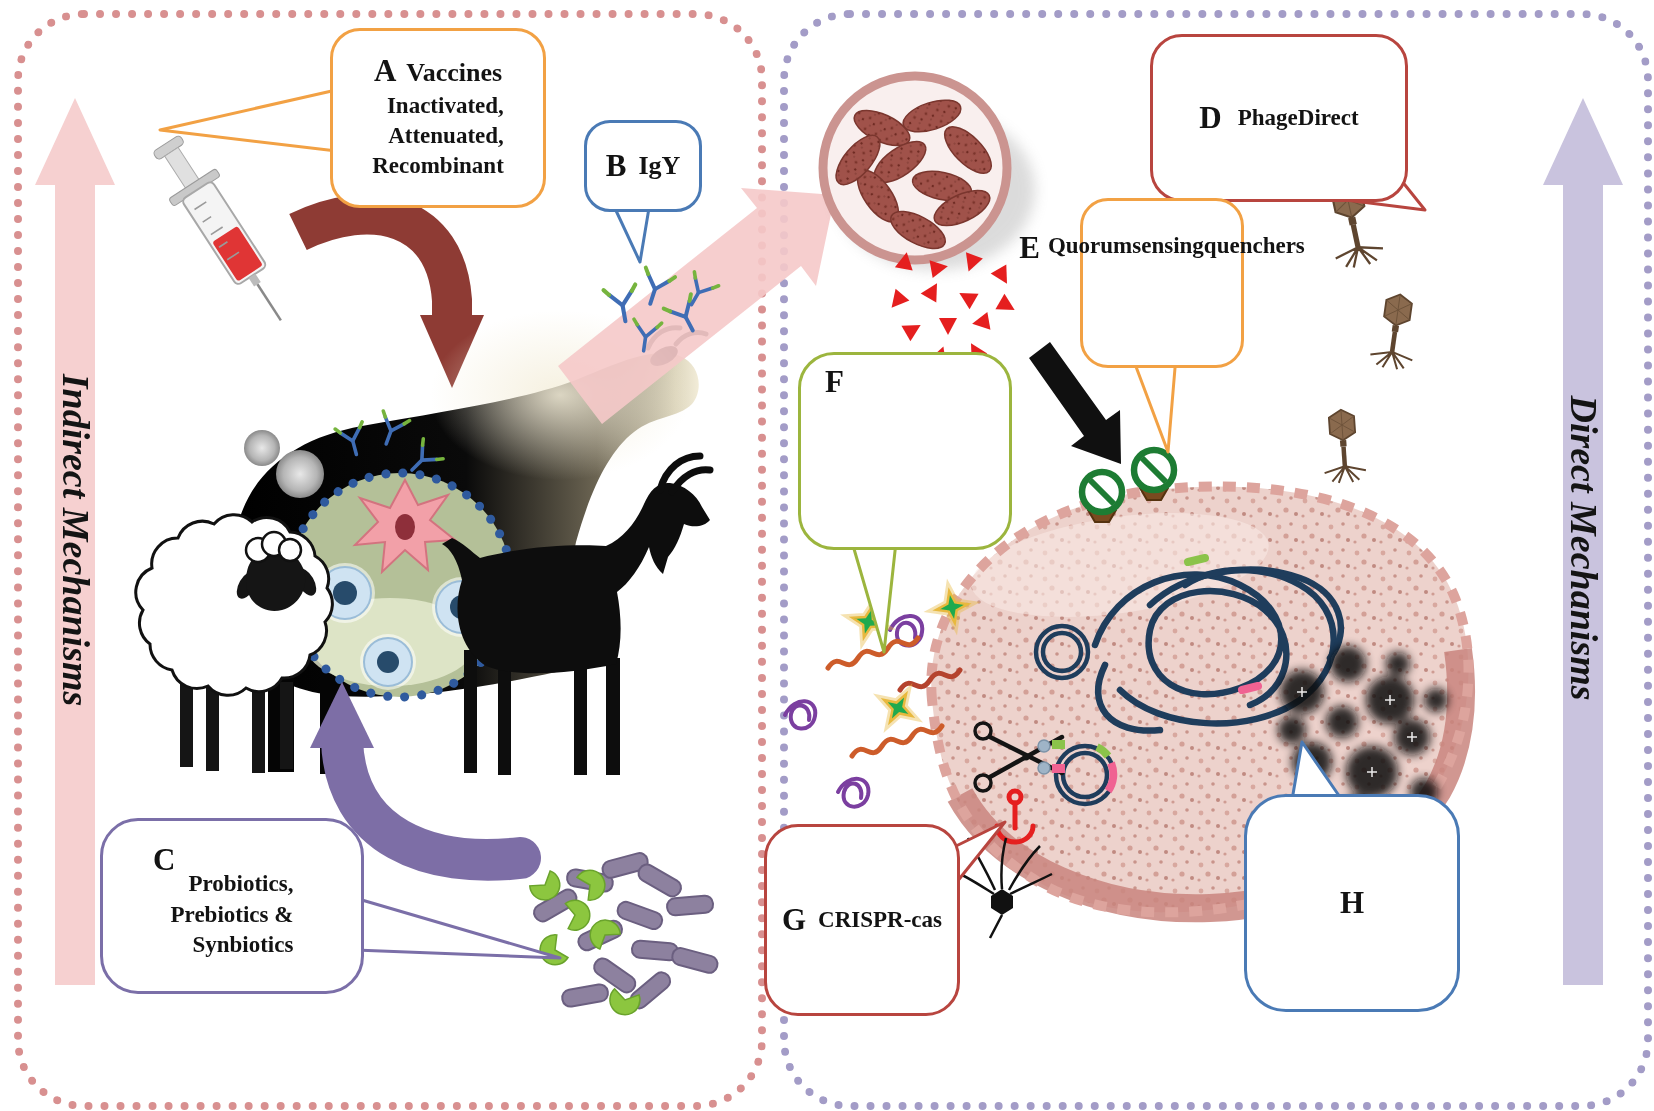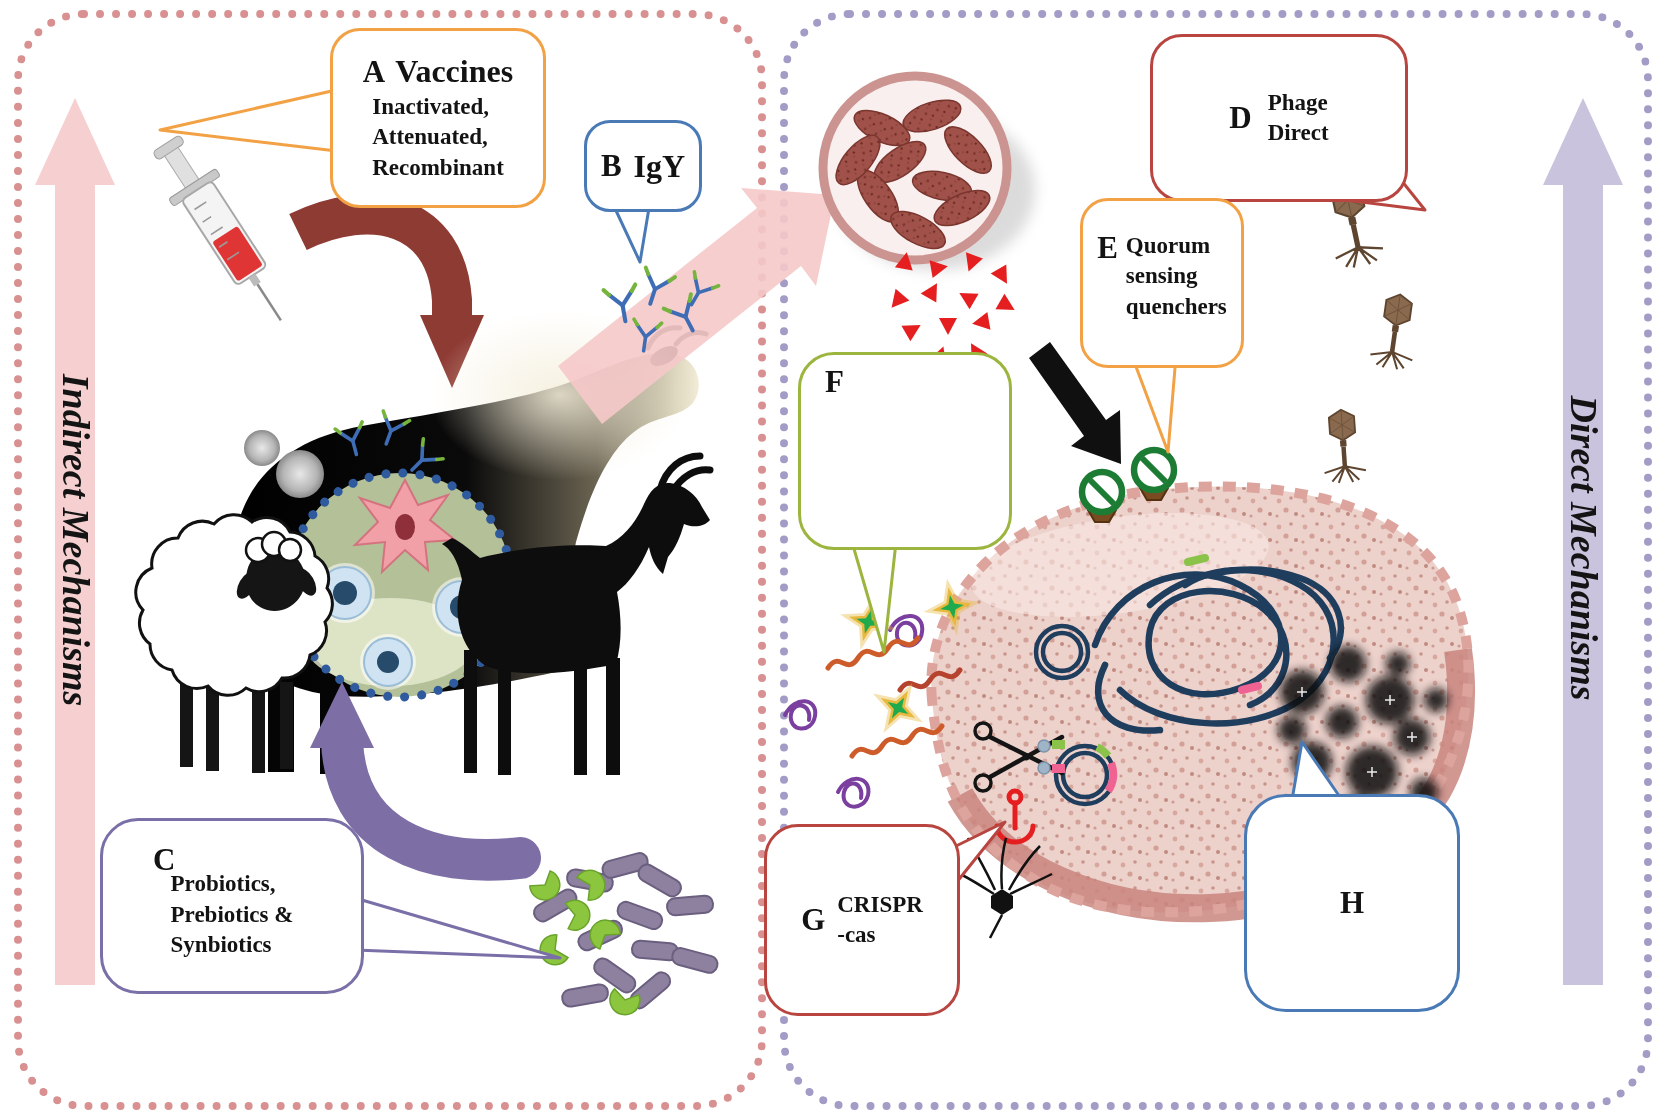--- a/index.html
+++ b/index.html
@@ -8,23 +8,23 @@
   .panel{position:absolute;border-radius:70px;background:transparent;z-index:1;}
   .panel.left{left:14px;top:10px;width:736px;height:1084px;border:8px dotted #d89090;}
   .panel.right{left:780px;top:10px;width:856px;height:1084px;border:8px dotted #a39cc7;}
   svg.art{position:absolute;left:0;top:0;z-index:2;pointer-events:none;}
   .vwrap{position:absolute;width:0;height:0;z-index:4;}
   .vlabel{position:absolute;transform:translate(-50%,-50%) rotate(90deg);transform-origin:center;
           white-space:nowrap;font-style:italic;font-weight:bold;font-size:38px;color:#141414;}
   .bubble{position:absolute;background:#fff;border:3.5px solid #999;display:flex;z-index:5;
           font-weight:bold;color:#131313;box-sizing:border-box;}
   .letter{font-size:31px;font-weight:bold;line-height:1.1;}
-  .btitle{font-size:32px;font-weight:bold;}
-  .lines{font-size:23px;text-align:left;line-height:1.32;}
-  .col{display:flex;flex-direction:column;}
+  .btitle{font-size:26px;font-weight:bold;}
+  .lines{font-size:23px;text-align:right;line-height:1.32;}
+  .col{display:flex;flex-direction:row;}
   .bA{left:330px;top:28px;width:216px;height:180px;border-color:#f2a144;border-radius:30px;
       flex-direction:column;align-items:center;justify-content:center;gap:2px;}
   .bA .row{display:flex;gap:10px;align-items:baseline;}
   .bB{left:584px;top:120px;width:118px;height:92px;border-color:#4a7ab5;border-radius:26px;
       align-items:center;justify-content:center;gap:12px;}
   .bC{left:100px;top:818px;width:264px;height:176px;border-color:#7b6fa8;border-radius:38px;
       flex-direction:column;align-items:center;justify-content:center;}
   .bC .letter{position:absolute;left:50px;top:22px;}
   .bC .lines{padding-top:18px;}
   .bD{left:1150px;top:34px;width:258px;height:168px;border-color:#b8453f;border-radius:32px;

